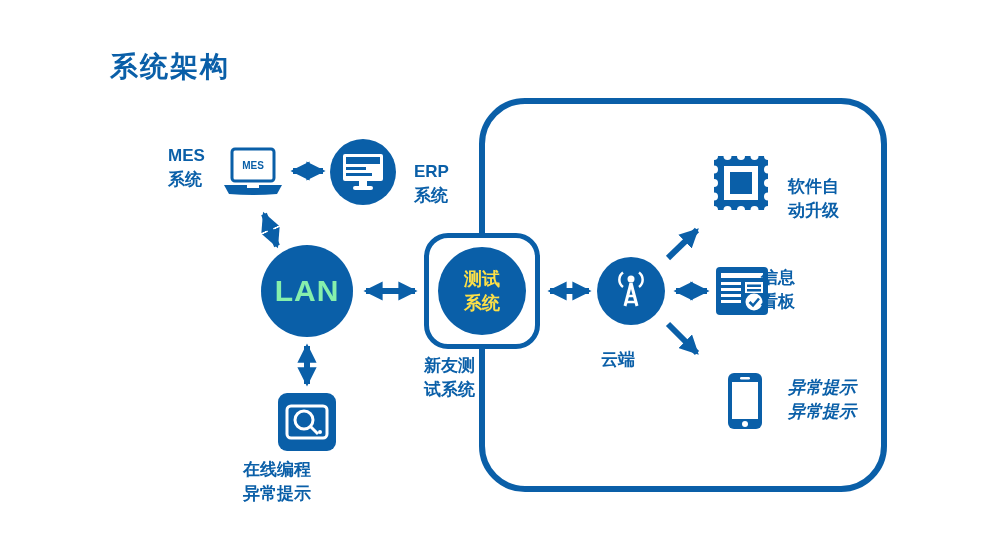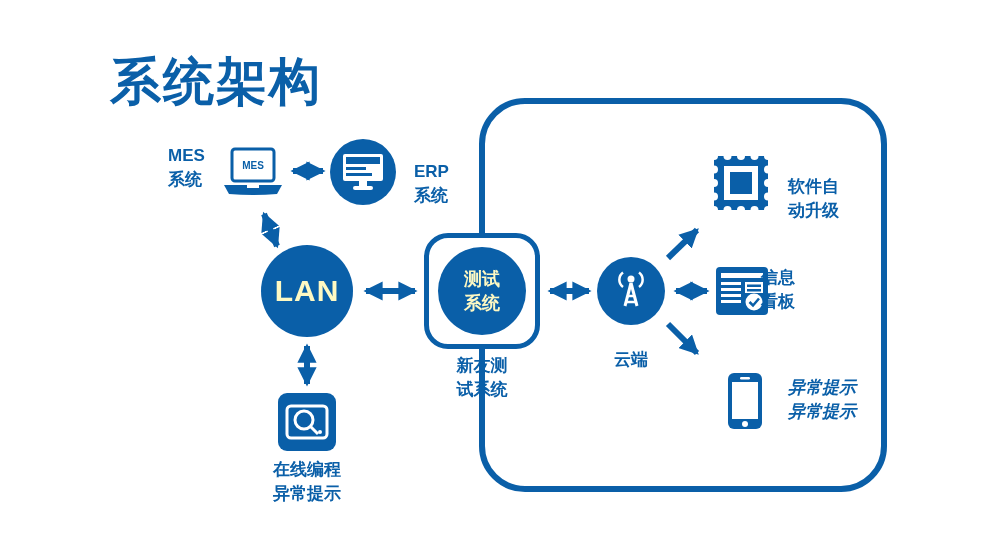--- a/index.html
+++ b/index.html
@@ -9,33 +9,33 @@
     position:relative; width:1002px; height:553px; background:#ffffff; overflow:hidden;
     font-family:"Liberation Sans","DejaVu Sans",sans-serif;
   }
   .abs { position:absolute; }
   .node { position:absolute; z-index:3; }
   .fill-p { fill:var(--primary); }
   .fill-w { fill:#ffffff; }
   .stroke-p { stroke:var(--primary); }
   .stroke-w { stroke:#ffffff; }
   .title {
-    color:var(--primary); font-weight:800; font-size:51px; letter-spacing:2px;
+    color:var(--primary); font-weight:800; font-size:28px; letter-spacing:2px;
   }
   .label { color:var(--primary); font-weight:700; font-size:17px; line-height:24px; }
-  .label.center { text-align:center; }
+  .label.center { }
   .circle {
     border-radius:50%; background:var(--primary);
     display:flex; align-items:center; justify-content:center;
   }
-  .lan-text { color:#fef9c3; font-weight:800; font-size:30px; letter-spacing:1px; }
+  .lan-text { color:#86efac; font-weight:800; font-size:30px; letter-spacing:1px; }
   .test-square {
     border:5px solid var(--primary); border-radius:24px; background:#ffffff;
   }
-  .test-circle-text { color:#fef9c3; font-weight:700; font-size:18px; line-height:24px; text-align:center; }
+  .test-circle-text { color:#fde047; font-weight:700; font-size:18px; line-height:24px; text-align:center; }
   .boundary {
     position:absolute; z-index:1; border:6px solid var(--primary); border-radius:46px; background:transparent;
   }
   .connector-layer { position:absolute; left:0; top:0; z-index:2; pointer-events:none; }
 </style>
 </head>
 <body>
 
 <div class="canvas">
 

